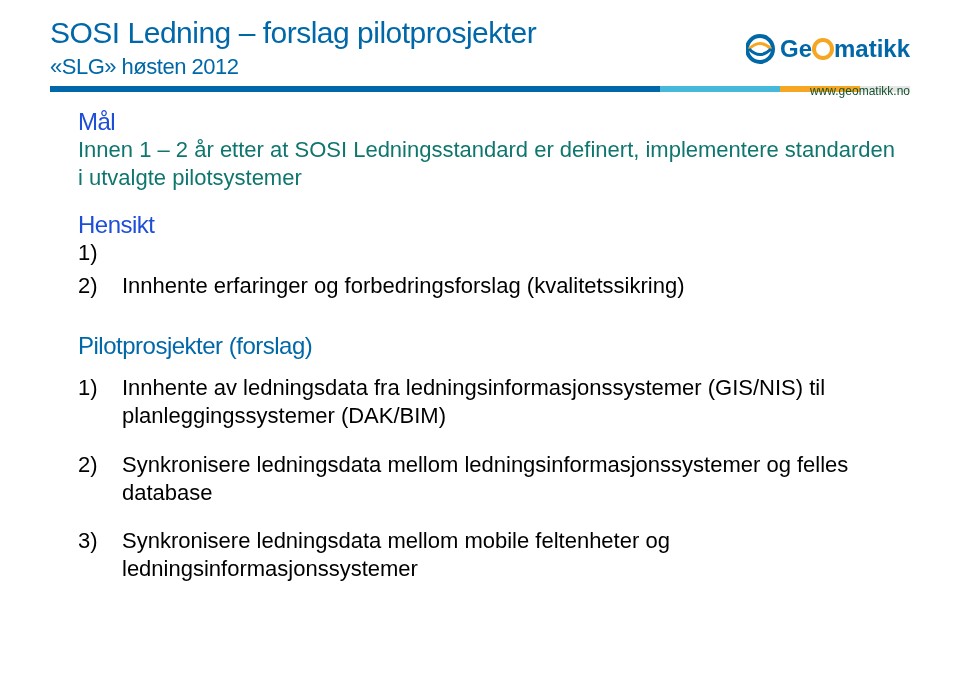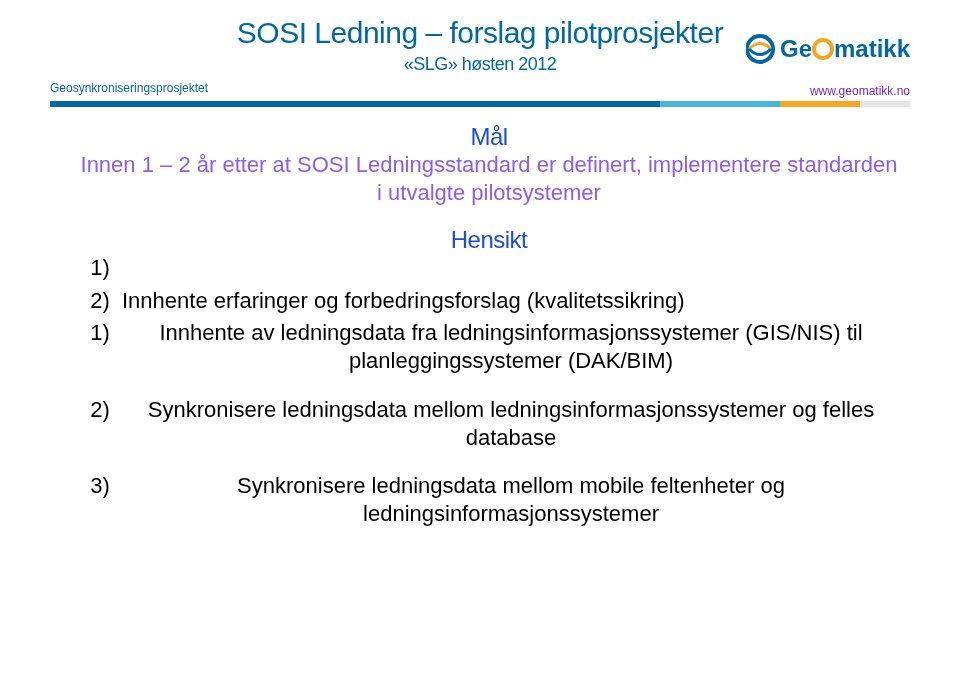--- a/index.html
+++ b/index.html
@@ -3,56 +3,55 @@
 <meta charset="utf-8">
 <style>
   * { box-sizing: border-box; margin: 0; padding: 0; }
   html, body { width: 960px; height: 681px; font-family: Verdana, Geneva, sans-serif; background: #fff; }
   
   .slide {
     width: 960px;
     height: 681px;
     position: relative;
     padding: 16px 50px 30px 50px;
-    text-align: center;
   }
   
   .header-area {
     margin-bottom: 6px;
   }
   
   .title {
     color: #0068a8;
     font-size: 30px;
     font-weight: normal;
     letter-spacing: -0.5px;
   }
   
   .subtitle {
     color: #0068a8;
-    font-size: 18px;
+    font-size: 22px;
     font-weight: normal;
     margin-top: 4px;
     letter-spacing: -0.5px;
   }
   
   .meta-row {
     display: flex;
     justify-content: space-between;
     align-items: center;
     margin-top: 6px;
   }
   
   .meta-left {
     color: #0068a8;
     font-size: 12px;
   }
   
   .meta-right {
-    color: #6d28d9;
+    color: #14532d;
     font-size: 12px;
     position: absolute;
     right: 50px;
     top: 84px;
   }
   
   .logo {
     position: absolute;
     right: 44px;
     top: 28px;
@@ -77,21 +76,21 @@
   
   .section-heading {
     color: #1d4ed8;
     font-size: 24px;
     font-weight: normal;
     letter-spacing: -0.5px;
   }
   
   .intro-text {
     font-size: 22px;
-    color: #8b5cf6;
+    color: #0f766e;
     line-height: 1.25;
     font-family: Arial, sans-serif;
     margin-bottom: 20px;
   }
   
   .num-list {
     list-style: none;
     padding-left: 0;
   }
   
@@ -135,23 +134,20 @@
   }
 </style>
 </head>
 <body>
 
 <div class="slide">
 
   <div class="header-area">
     <div class="title">SOSI Ledning – forslag pilotprosjekter</div>
     <div class="subtitle">«SLG» høsten 2012</div>
-    <div class="meta-row">
-      <div class="meta-left">Geosynkroniseringsprosjektet</div>
-    </div>
   </div>
 
   <div class="meta-right">www.geomatikk.no</div>
 
   <div class="logo">
     <svg width="170" height="42" viewBox="0 0 170 42">
       <g>
         <circle cx="14" cy="21" r="13" fill="none" stroke="#0068a8" stroke-width="4"></circle>
         <path d="M 3 21 Q 14 10 25 21" fill="none" stroke="#f5a623" stroke-width="3"></path>
         <path d="M 3 21 Q 14 32 25 21" fill="none" stroke="#0068a8" stroke-width="3"></path>
@@ -180,20 +176,21 @@
         <div class="num-item">
           <span class="num">1)</span>
         </div>
         <div class="num-item">
           <span class="num">2)</span>
           <span>Innhente erfaringer og forbedringsforslag (kvalitetssikring)</span>
         </div>
       </div>
     </div>
 
+    <div class="pilot-heading">Pilotprosjekter (forslag)</div>
     <div>
       <div class="pilot-item">
         <span class="num">1)</span>
         <span>Innhente av  ledningsdata fra ledningsinformasjonssystemer (GIS/NIS) til  planleggingssystemer (DAK/BIM)</span>
       </div>
       <div class="pilot-item">
         <span class="num">2)</span>
         <span>Synkronisere ledningsdata mellom ledningsinformasjonssystemer og felles database</span>
       </div>
       <div class="pilot-item">

